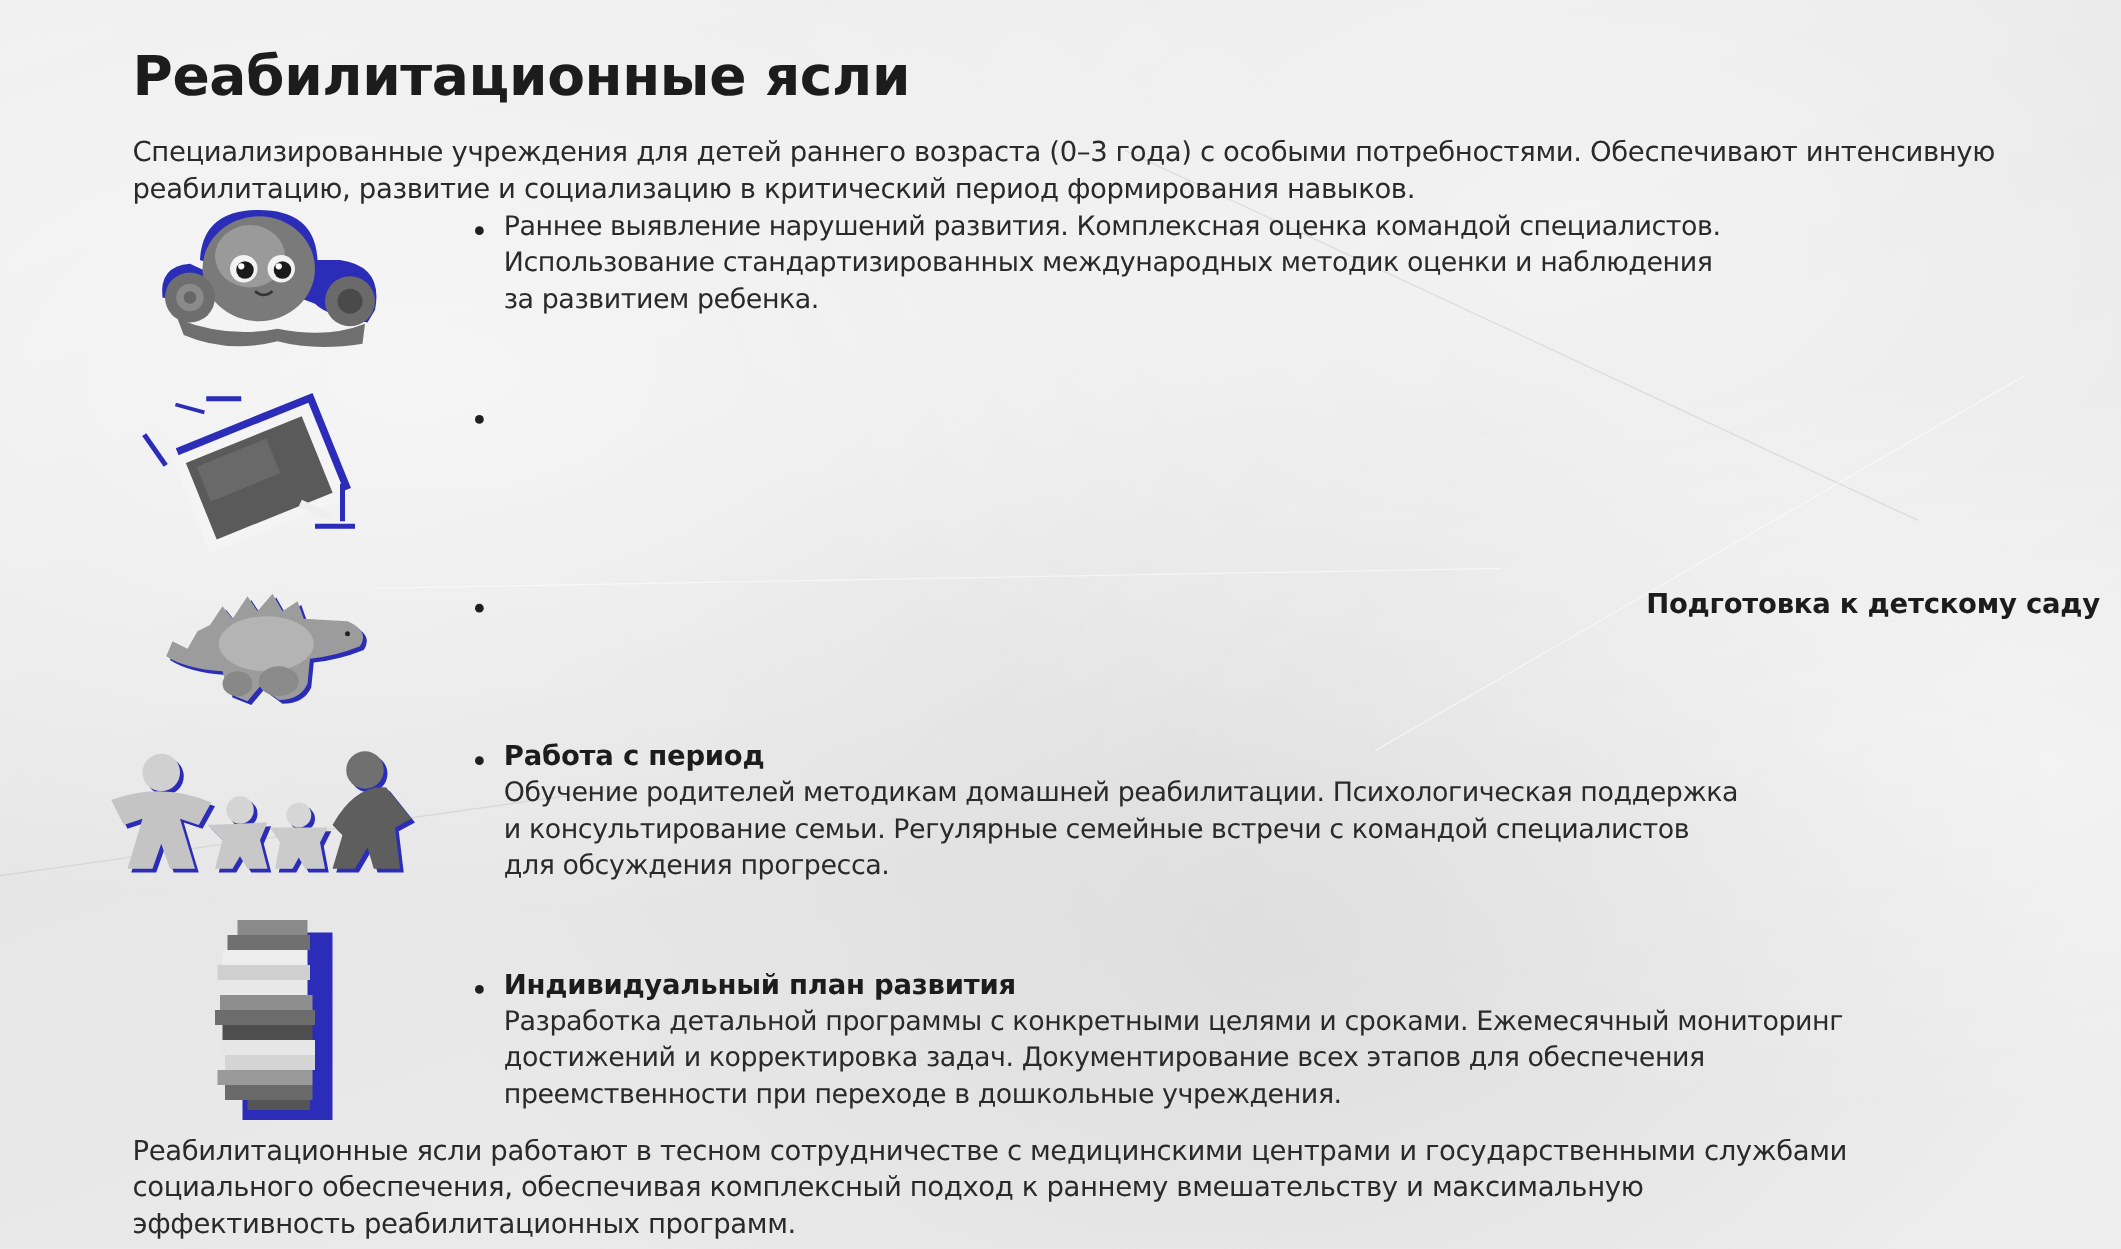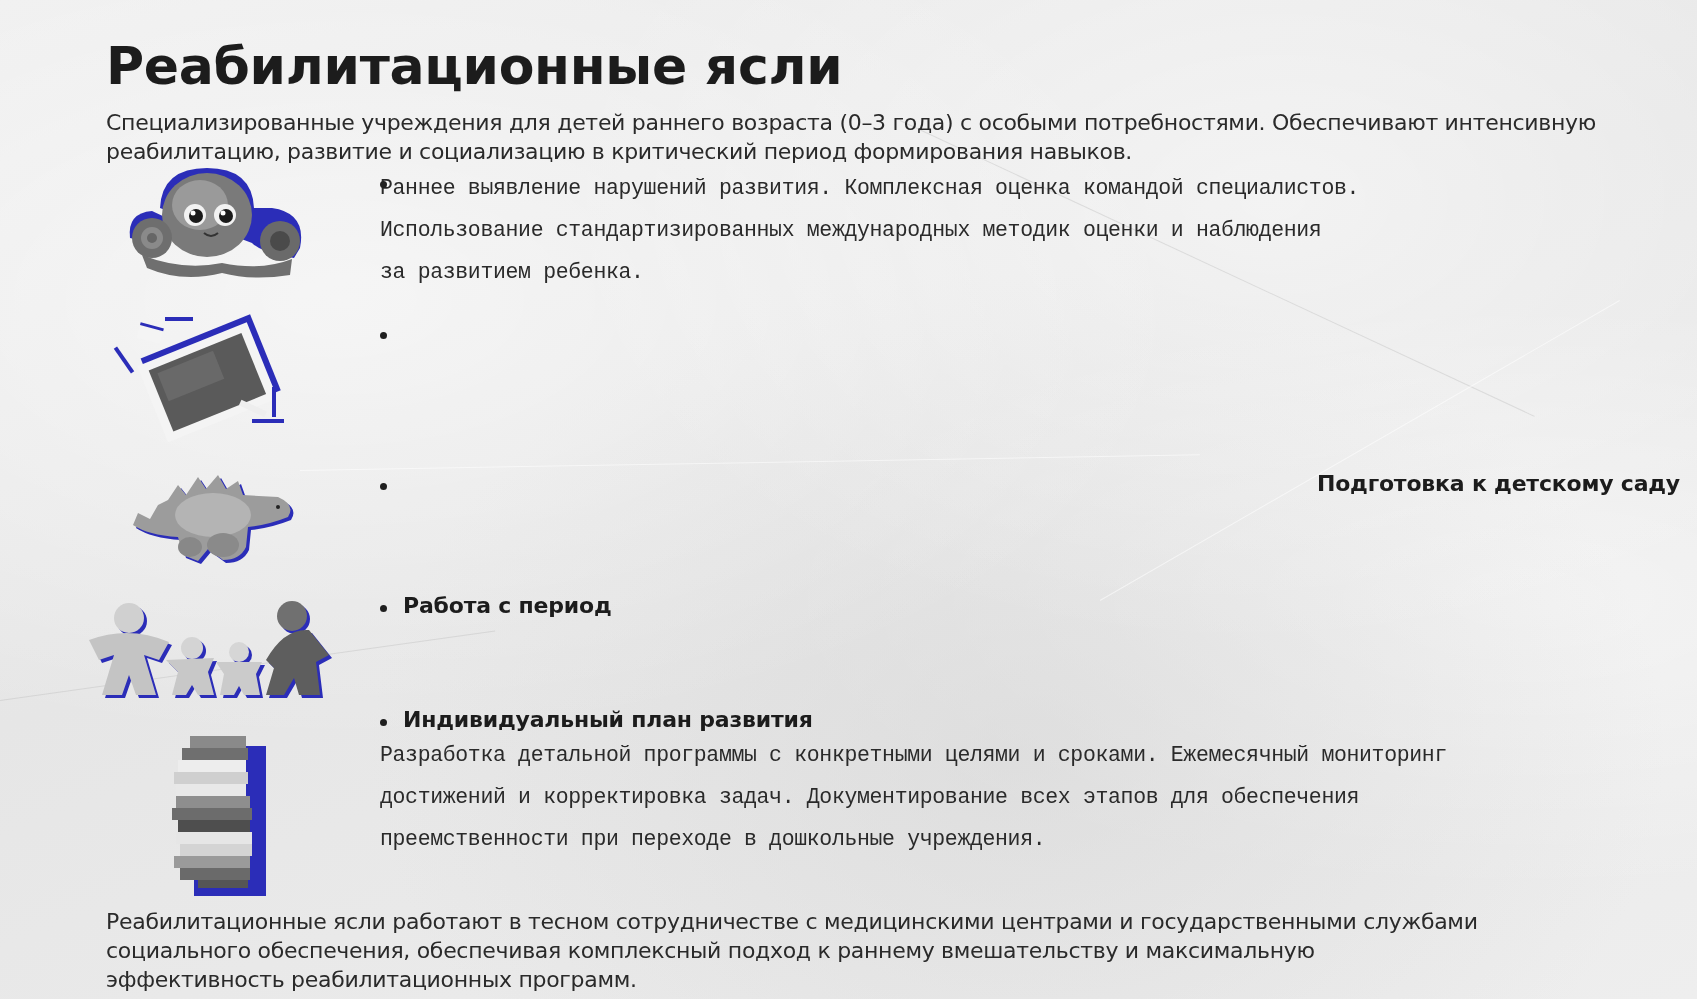--- a/index.html
+++ b/index.html
@@ -13,35 +13,35 @@
       radial-gradient(ellipse at 90% 60%, rgba(255,255,255,0.45), rgba(255,255,255,0) 35%),
       linear-gradient(160deg, #efefef 0%, #e6e6e6 45%, #eeeeee 100%);
     font-family: "DejaVu Sans", "Liberation Sans", sans-serif;
     color: #222222;
   }
   .crease { position: absolute; background: rgba(255,255,255,0.55); height: 1px; transform-origin: left center; }
   .crease.dark { background: rgba(180,180,180,0.35); }
 
   .title {
     position: absolute; left: 106px; top: 36px;
-    font-size: 52px; font-weight: bold; letter-spacing: -0.3px; color: #1c1c1c;
+    font-size: 44px; font-weight: bold; letter-spacing: -0.3px; color: #1c1c1c;
   }
   .intro {
     position: absolute; left: 106px; top: 92px; width: 1560px;
     font-size: 22px; line-height: 29px; color: #2a2a2a; letter-spacing: -0.3px; margin-top: 16px;
   }
   .item { position: absolute; left: 380px; width: 1300px; }
   .item .bullet {
     position: absolute; left: 0; top: 14px; width: 7px; height: 7px; border-radius: 50%; background: #1f1f1f;
   }
   .item .head {
     margin-left: 23px; font-size: 22px; font-weight: bold; line-height: 29px; color: #1c1c1c; letter-spacing: -0.2px;
   }
   .item .body {
-    font-size: 21.5px; line-height: 42px; color: #2a2a2a; letter-spacing: -0.35px; white-space: pre-line; font-family: Liberation Mono, monospace;
+    margin-left: 23px; font-size: 21.5px; line-height: 29px; color: #2a2a2a; letter-spacing: -0.35px; white-space: pre-line;
   }
   .outro {
     position: absolute; left: 106px; top: 895px; width: 1580px;
     font-size: 22px; line-height: 29px; color: #2a2a2a; letter-spacing: -0.3px; white-space: pre-line; margin-top: 12px;
   }
   .illus { position: absolute; }
   .illus svg { display: block; overflow: visible; }
 </style>
 </head>
 <body>
@@ -159,23 +159,26 @@
 </div>
 
 <div class="item" style="top:469px;text-align:right;">
   <span class="bullet"></span>
   <div class="head">Подготовка к детскому саду</div>
 </div>
 
 <div class="item" style="top:591px;">
   <span class="bullet"></span>
   <div class="head">Работа с период</div>
+  <div class="body">Обучение родителей методикам домашней реабилитации. Психологическая поддержка
+и консультирование семьи. Регулярные семейные встречи с командой специалистов
+для обсуждения прогресса.</div>
 </div>
 
-<div class="item" style="top:705px;">
+<div class="item" style="top:774px;">
   <span class="bullet"></span>
   <div class="head">Индивидуальный план развития</div>
   <div class="body">Разработка детальной программы с конкретными целями и сроками. Ежемесячный мониторинг
 достижений и корректировка задач. Документирование всех этапов для обеспечения
 преемственности при переходе в дошкольные учреждения.</div>
 </div>
 
 <div class="outro">Реабилитационные ясли работают в тесном сотрудничестве с медицинскими центрами и государственными службами
 социального обеспечения, обеспечивая комплексный подход к раннему вмешательству и максимальную
 эффективность реабилитационных программ.</div>

